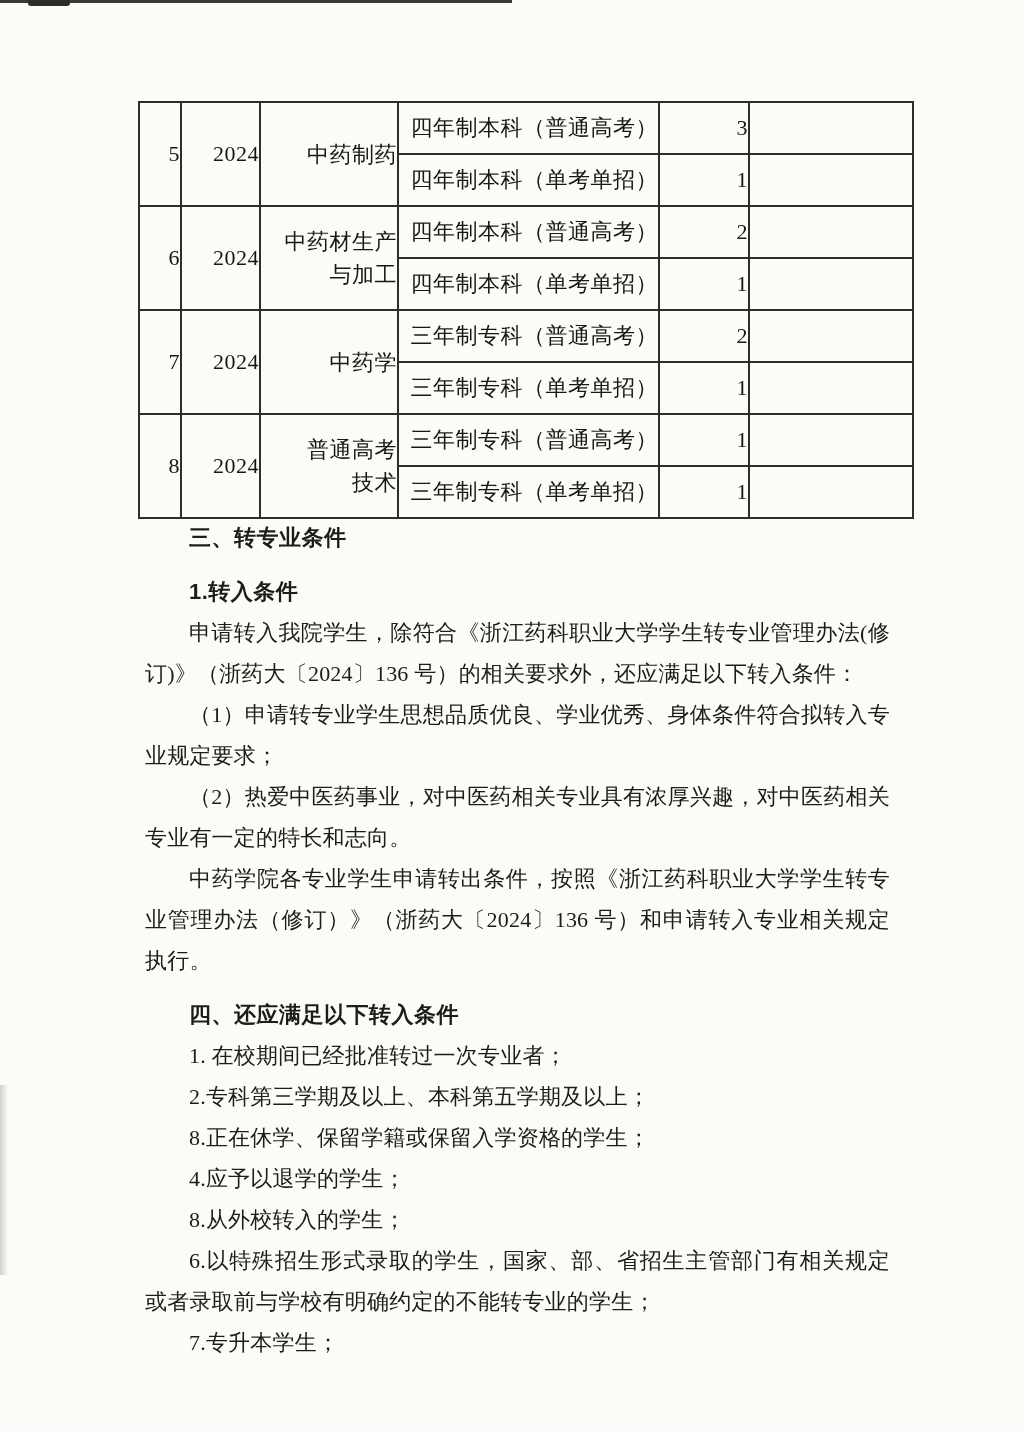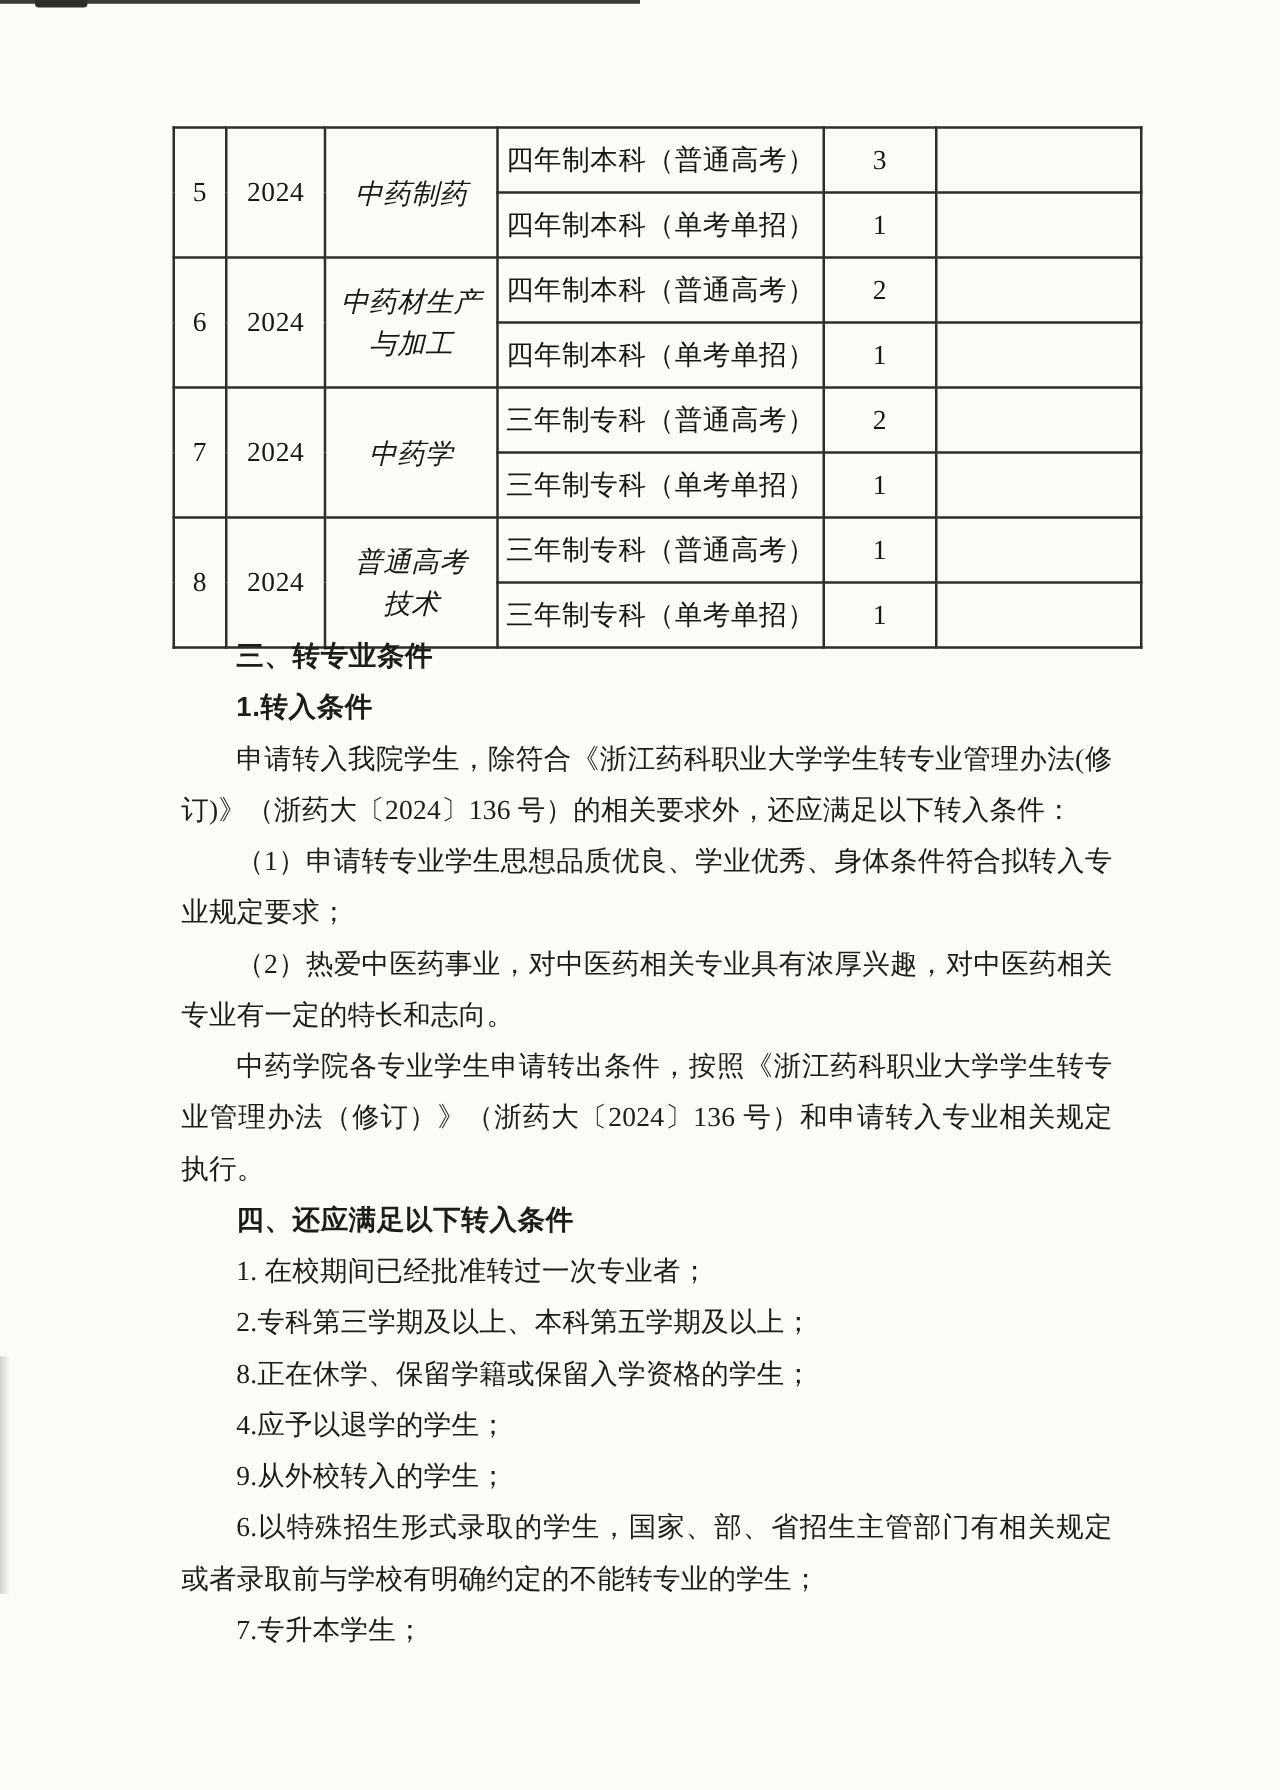--- a/index.html
+++ b/index.html
@@ -42,30 +42,29 @@
     position: absolute;
     left: 138px; top: 101px;
     width: 774px;
     border-collapse: collapse;
     table-layout: fixed;
   }
   table.quota td {
     border: 2px solid #2f2d2b;
     height: 50px;
     font-size: 22px;
-    text-align: center;
+    text-align: right;
     vertical-align: middle;
     color: #181716;
     padding: 0;
     letter-spacing: 0.5px;
   }
   td.c-major {
     white-space: pre-line;
     line-height: 1.5;
-    font-style: italic;
   }
   td.c-type {
     text-align: left;
     padding: 0 4px 0 10px;
     letter-spacing: -0.3px;
   }
   td.c-count {
     font-size: 23px;
   }
   
@@ -80,20 +79,21 @@
   }
   .text-block p {
     margin: 0;
     text-indent: 2em;
   }
   .text-block p.h1,
   .text-block p.h2 {
     font-weight: bold;
     font-family: "Liberation Sans", "DejaVu Sans", sans-serif;
     letter-spacing: 0.5px;
+    margin-top: 13px;
   }
 </style>
 </head>
 <body>
 
 <div class="page">
 
   <div class="scan-strip-top"></div>
   <div class="scan-blob-top"></div>
   <div class="scan-edge-left"></div>
@@ -174,18 +174,18 @@
     <p class="h2">1.转入条件</p>
     <p class="p">申请转入我院学生，除符合《浙江药科职业大学学生转专业管理办法(修订)》（浙药大〔2024〕136 号）的相关要求外，还应满足以下转入条件：</p>
     <p class="p">（1）申请转专业学生思想品质优良、学业优秀、身体条件符合拟转入专业规定要求；</p>
     <p class="p">（2）热爱中医药事业，对中医药相关专业具有浓厚兴趣，对中医药相关专业有一定的特长和志向。</p>
     <p class="p">中药学院各专业学生申请转出条件，按照《浙江药科职业大学学生转专业管理办法（修订）》（浙药大〔2024〕136 号）和申请转入专业相关规定执行。</p>
     <p class="h1">四、还应满足以下转入条件</p>
     <p class="p">1. 在校期间已经批准转过一次专业者；</p>
     <p class="p">2.专科第三学期及以上、本科第五学期及以上；</p>
     <p class="p">8.正在休学、保留学籍或保留入学资格的学生；</p>
     <p class="p">4.应予以退学的学生；</p>
-    <p class="p">9.从外校转入的学生；</p>
+    <p class="p">8.从外校转入的学生；</p>
     <p class="p">6.以特殊招生形式录取的学生，国家、部、省招生主管部门有相关规定或者录取前与学校有明确约定的不能转专业的学生；</p>
     <p class="p">7.专升本学生；</p>
   </div>
 
 </div>
 
 </body></html>

